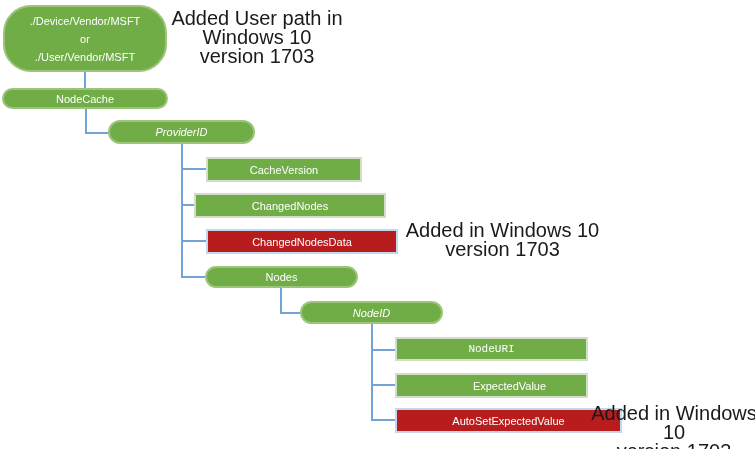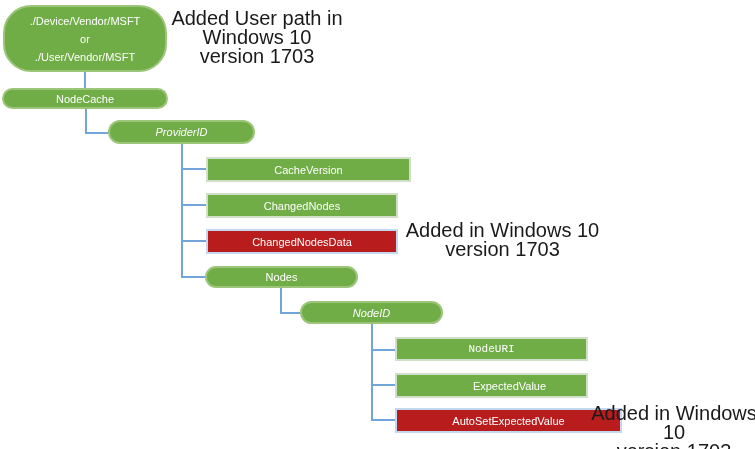--- a/index.html
+++ b/index.html
@@ -66,23 +66,23 @@
   <div class="conn h" style="left:371px; top:419px; width:25px;"></div>
 
   <div class="node blob" style="left:3px; top:5px; width:164px; height:67px;">./Device/Vendor/MSFT
 or
 ./User/Vendor/MSFT</div>
 
   <div class="node pill" style="left:2px; top:88px; width:166px; height:21px;">NodeCache</div>
 
   <div class="node pill italic" style="left:108px; top:120px; width:147px; height:24px;">ProviderID</div>
 
-  <div class="node rect" style="left:206px; top:157px; width:205px; height:25px;">CacheVersion</div>
+  <div class="node rect" style="left:206px; top:157px; width:156px; height:25px;">CacheVersion</div>
 
-  <div class="node rect" style="left:206px; top:193px; width:192px; height:25px;">ChangedNodes</div>
+  <div class="node rect" style="left:194px; top:193px; width:192px; height:25px;">ChangedNodes</div>
 
   <div class="node rect blue" style="left:206px; top:229px; width:192px; height:25px;">ChangedNodesData</div>
 
   <div class="node pill" style="left:205px; top:266px; width:153px; height:22px;">Nodes</div>
 
   <div class="node pill italic" style="left:300px; top:301px; width:143px; height:23px;">NodeID</div>
 
   <div class="node rect" style="left:395px; top:337px; width:193px; height:24px;font-family:Liberation Mono, monospace;">NodeURI</div>
 
   <div class="node rect" style="left:395px; top:373px; width:193px; height:25px;padding-left:36px;">ExpectedValue</div>

